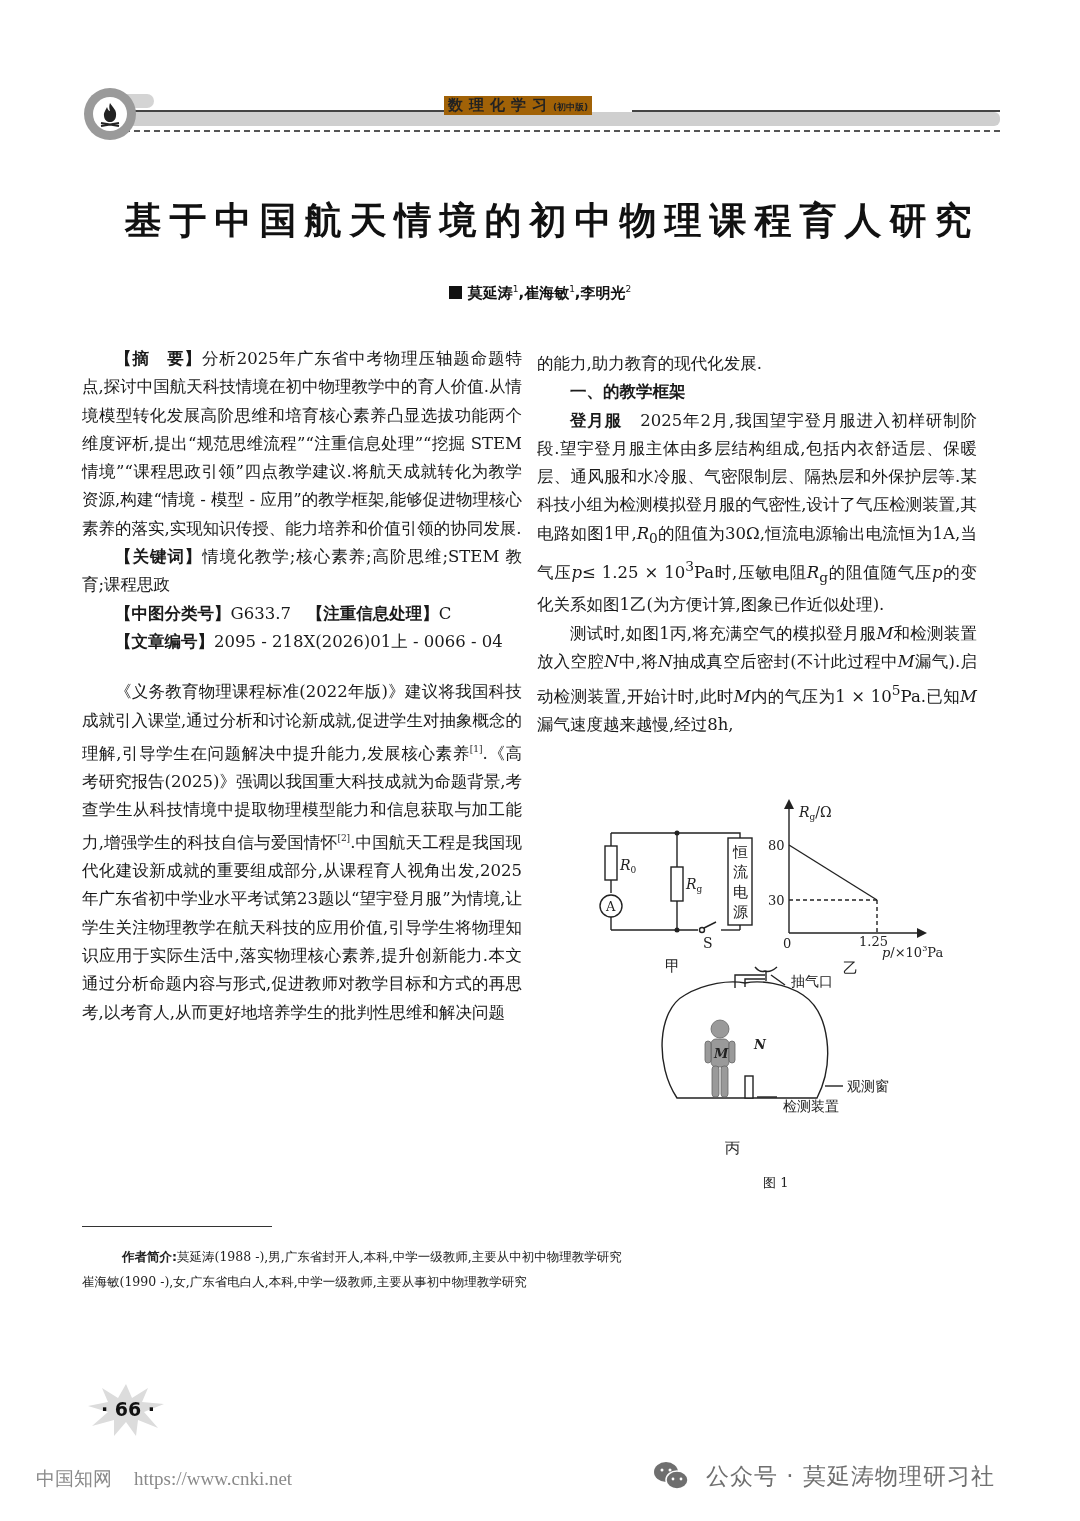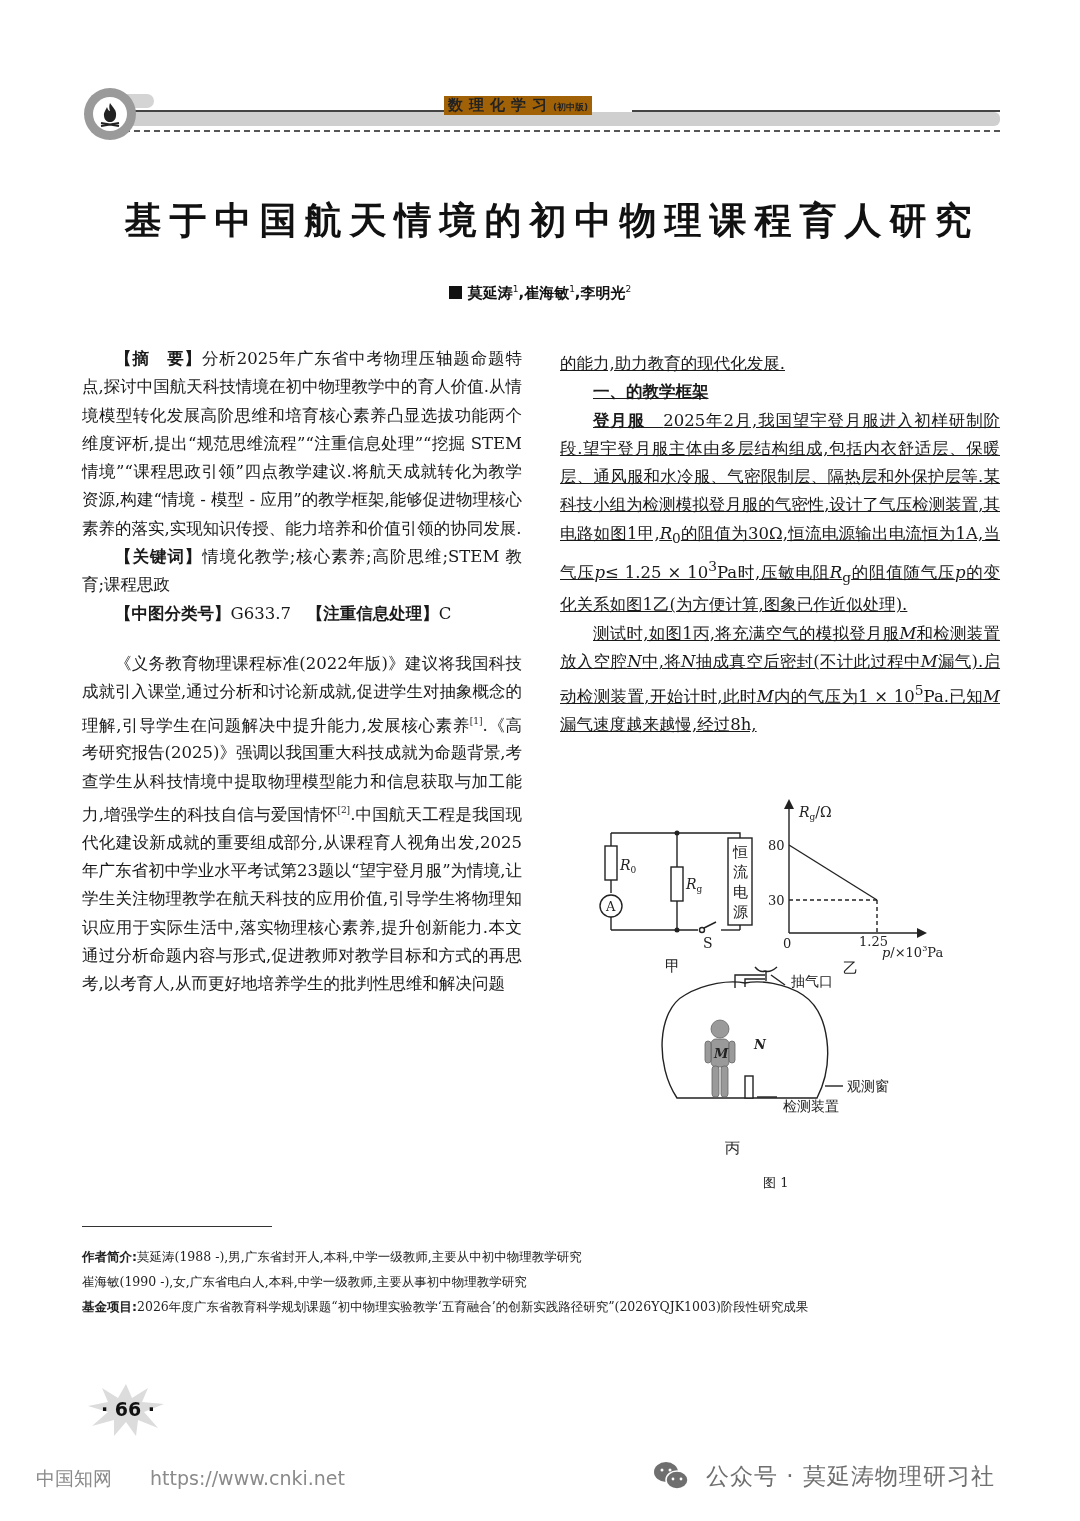--- a/index.html
+++ b/index.html
@@ -20,45 +20,45 @@
 
   
   .title { position: absolute; left: 12px; width: 1080px; top: 196px; text-align: center; font-family: "DejaVu Serif", serif; font-weight: bold; font-size: 37px; letter-spacing: 8px; color: #111; }
   .authors { position: absolute; left: 0; width: 1080px; top: 284px; text-align: center; font-family: "DejaVu Sans", sans-serif; font-weight: bold; font-size: 15px; color: #111; }
   .authors .sq { display: inline-block; width: 13px; height: 13px; background: #111; vertical-align: -1px; margin-right: 6px; }
   .authors sup { font-size: 9px; font-weight: normal; }
 
   
   .col { position: absolute; font-size: 16.5px; line-height: 28.3px; text-align: justify; color: #1a1a1a; }
   .col-left { left: 82px; top: 345px; width: 440px; }
-  .col-right { left: 560px; top: 350px; width: 440px; text-decoration: underline; }
+  .col-right { left: 537px; top: 350px; width: 440px; }
   .para { text-indent: 2em; }
   .para-noind { text-indent: 0; }
   .lbl { font-family: "DejaVu Sans", sans-serif; font-weight: bold; }
   .gap { height: 22px; }
   .h2 { font-family: "DejaVu Sans", sans-serif; font-weight: bold; text-indent: 2em; }
   sup.ref { font-size: 9px; }
   i { font-style: italic; }
 
   
   .fig { position: absolute; left: 595px; top: 795px; width: 390px; height: 420px; }
   .fig svg { position: absolute; left: 0; top: 0; }
 
   
   .fn-rule { position: absolute; left: 82px; top: 1226px; width: 190px; height: 1px; background: #333; }
   .fn { position: absolute; left: 82px; top: 1244px; width: 920px; font-size: 12.5px; line-height: 25px; color: #222; }
-  .fn b { font-family: "DejaVu Sans", sans-serif; font-weight: bold; }
+  .fn b { font-family: "DejaVu Sans", sans-serif; font-weight: bold; margin-left: 40px; }
 
   
   .pnum-burst { position: absolute; left: 86px; top: 1382px; width: 80px; height: 56px; }
   .pnum { position: absolute; left: 90px; top: 1398px; width: 76px; text-align: center; font-family: "DejaVu Sans", sans-serif; font-size: 19px; color: #111; font-weight: bold; }
 
   
   .wm-left { position: absolute; left: 36px; top: 1466px; font-family: "DejaVu Sans", sans-serif; font-size: 19px; color: #8a8a8a; }
-  .wm-left span + span { margin-left: 38px; }
+  .wm-left span + span { margin-left: 22px; font-family: Liberation Serif, serif; }
   .wm-right { position: absolute; left: 652px; top: 1460px; font-family: "DejaVu Sans", sans-serif; font-size: 23px; color: #6f6f6f; display: flex; align-items: center; gap: 16px; letter-spacing: 1px; }
 </style>
 </head>
 <body>
 
 <div class="hdr">
   <div class="hdr-topbar"></div>
   <div class="hdr-bar"></div>
   <div class="hdr-line-l"></div>
   <div class="hdr-line-r"></div>
@@ -78,20 +78,21 @@
 
 <h1 class="title">基于中国航天情境的初中物理课程育人研究</h1>
 <div class="authors">
   <span class="sq"></span><span>莫延涛</span><sup>1</sup>,<span>崔海敏</span><sup>1</sup>,<span>李明光</span><sup>2</sup>
 </div>
 
 <div class="col col-left">
   <p class="para"><span class="lbl">【摘　要】</span><span>分析2025年广东省中考物理压轴题命题特点,探讨中国航天科技情境在初中物理教学中的育人价值.从情境模型转化发展高阶思维和培育核心素养凸显选拔功能两个维度评析,提出“规范思维流程”“注重信息处理”“挖掘 STEM 情境”“课程思政引领”四点教学建议.将航天成就转化为教学资源,构建“情境 - 模型 - 应用”的教学框架,能够促进物理核心素养的落实,实现知识传授、能力培养和价值引领的协同发展.</span></p>
   <p class="para"><span class="lbl">【关键词】</span><span>情境化教学;核心素养;高阶思维;STEM 教育;课程思政</span></p>
   <p class="para"><span class="lbl">【中图分类号】</span><span>G633.7</span>&nbsp;&nbsp;&nbsp;<span class="lbl">【注重信息处理】</span><span>C</span></p>
+  <p class="para"><span class="lbl">【文章编号】</span><span>2095 - 218X(2026)01上 - 0066 - 04</span></p>
   <div class="gap"></div>
   <p class="para"><span>《义务教育物理课程标准(2022年版)》建议将我国科技成就引入课堂,通过分析和讨论新成就,促进学生对抽象概念的理解,引导学生在问题解决中提升能力,发展核心素养</span><sup class="ref">[1]</sup><span>.《高考研究报告(2025)》强调以我国重大科技成就为命题背景,考查学生从科技情境中提取物理模型能力和信息获取与加工能力,增强学生的科技自信与爱国情怀</span><sup class="ref">[2]</sup><span>.中国航天工程是我国现代化建设新成就的重要组成部分,从课程育人视角出发,2025年广东省初中学业水平考试第23题以“望宇登月服”为情境,让学生关注物理教学在航天科技的应用价值,引导学生将物理知识应用于实际生活中,落实物理核心素养,提升创新能力.本文通过分析命题内容与形式,促进教师对教学目标和方式的再思考,以考育人,从而更好地培养学生的批判性思维和解决问题</span></p>
 </div>
 
 <div class="col col-right">
   <p class="para-noind">的能力,助力教育的现代化发展.</p>
   <p class="h2">一、的教学框架</p>
   <p class="para"><span class="lbl">登月服</span>&nbsp;&nbsp;&nbsp;<span>2025年2月,我国望宇登月服进入初样研制阶段.望宇登月服主体由多层结构组成,包括内衣舒适层、保暖层、通风服和水冷服、气密限制层、隔热层和外保护层等.某科技小组为检测模拟登月服的气密性,设计了气压检测装置,其电路如图1甲,</span><i>R</i><sub>0</sub><span>的阻值为30Ω,恒流电源输出电流恒为1A,当气压</span><i>p</i><span>≤ 1.25 × 10</span><sup>3</sup><span>Pa时,压敏电阻</span><i>R</i><sub>g</sub><span>的阻值随气压</span><i>p</i><span>的变化关系如图1乙(为方便计算,图象已作近似处理).</span></p>
   <p class="para"><span>测试时,如图1丙,将充满空气的模拟登月服</span><i>M</i><span>和检测装置放入空腔</span><i>N</i><span>中,将</span><i>N</i><span>抽成真空后密封(不计此过程中</span><i>M</i><span>漏气).启动检测装置,开始计时,此时</span><i>M</i><span>内的气压为1 × 10</span><sup>5</sup><span>Pa.已知</span><i>M</i><span>漏气速度越来越慢,经过8h,</span></p>
 </div>
@@ -172,21 +173,20 @@
     <text x="188" y="316" font-size="14" fill="#222">检测装置</text>
     <text x="130" y="358" font-size="15" fill="#222">丙</text>
     <text x="168" y="392" font-size="13" fill="#222">图 1</text>
   </svg>
 </div>
 
 <div class="fn-rule"></div>
 <div class="fn">
   <div><b>作者简介:</b><span>莫延涛(1988 -),男,广东省封开人,本科,中学一级教师,主要从中初中物理教学研究</span></div>
   <div>崔海敏(1990 -),女,广东省电白人,本科,中学一级教师,主要从事初中物理教学研究</div>
-  <div><b>基金项目:</b><span>2026年度广东省教育科学规划课题“初中物理实验教学‘五育融合’的创新实践路径研究”(2026YQJK1003)阶段性研究成果</span></div>
 </div>
 
 <svg class="pnum-burst" viewBox="0 0 80 56">
   <polygon points="40,2 46,16 62,6 56,20 78,22 58,30 72,46 52,38 50,54 40,40 28,54 28,38 6,44 22,30 2,24 22,20 16,6 32,16" fill="#dcdcdc"></polygon>
 </svg>
 <div class="pnum">· 66 ·</div>
 
 <div class="wm-left">
   <span>中国知网</span><span>https://www.cnki.net</span>
 </div>

